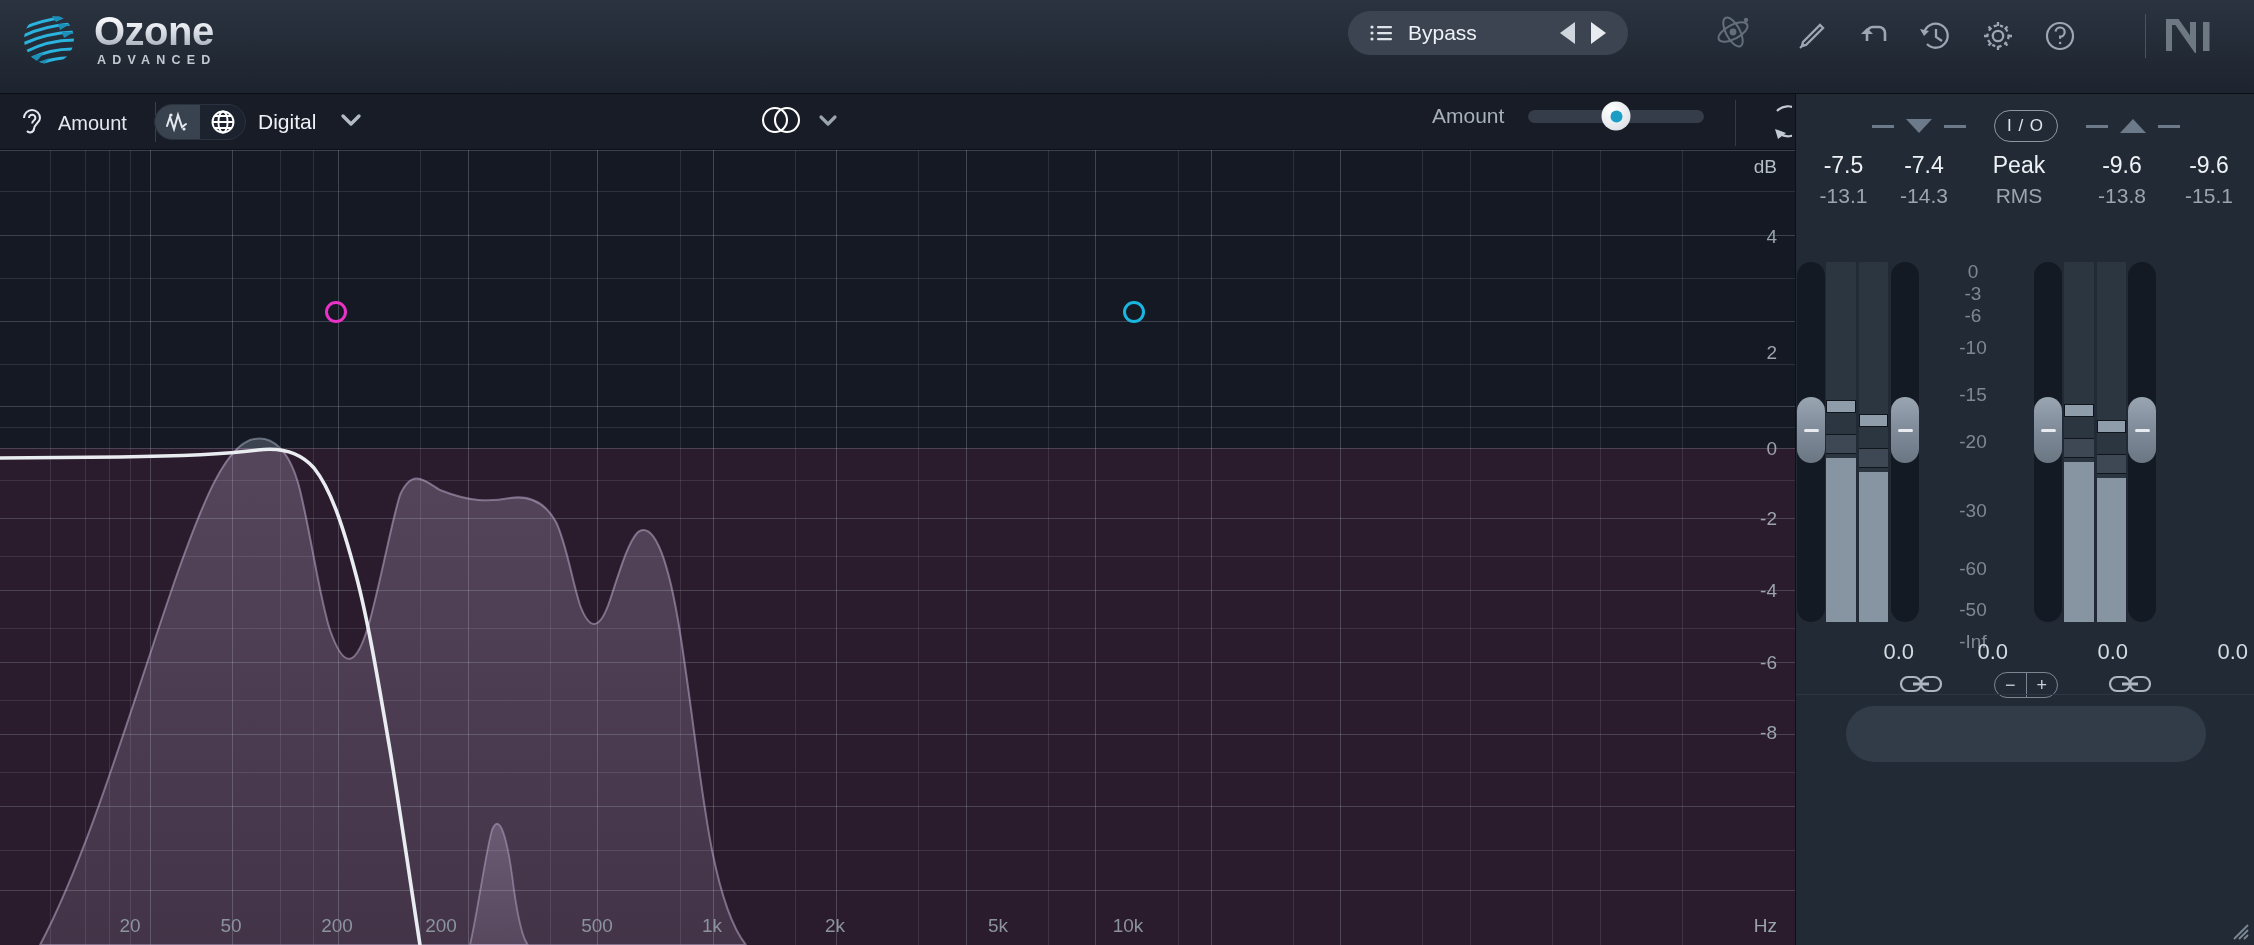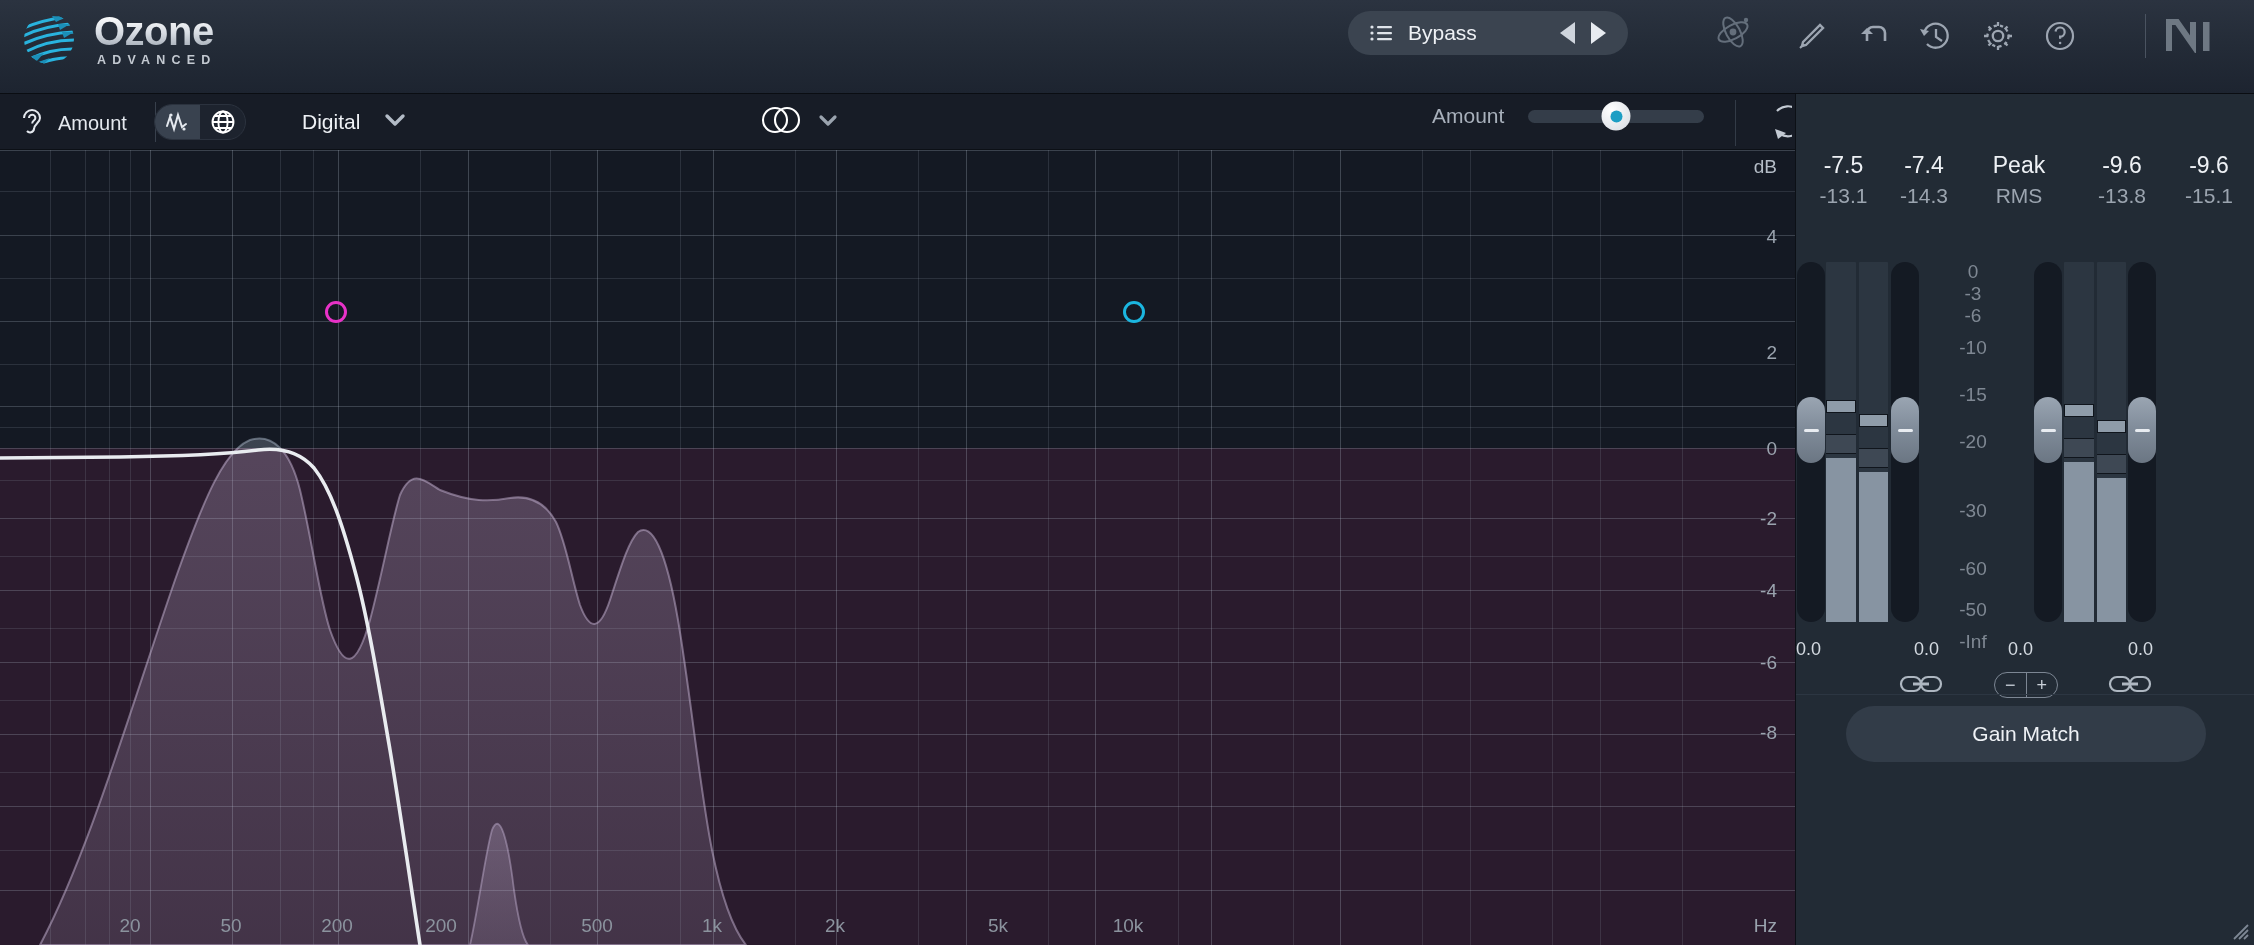--- a/index.html
+++ b/index.html
@@ -77,21 +77,21 @@
   }
   .vt-seg {
     flex: 1; display: flex; align-items: center; justify-content: center; cursor: pointer;
   }
   .vt-seg.active { background: #39424f; }
 
   .digital-sel {
     position: absolute; left: 258px; top: 104px; height: 36px;
     display: flex; align-items: center; gap: 24px; cursor: pointer;
   }
-  .digital-label { font-size: 21px; color: #eef1f5; margin-left: 44px; }
+  .digital-label { font-size: 21px; color: #eef1f5; }
 
   .stereo-sel {
     position: absolute; left: 760px; top: 104px; height: 36px;
     display: flex; align-items: center; gap: 16px; cursor: pointer;
   }
 
   .amount-group {
     position: absolute; left: 1432px; top: 104px;
     display: flex; align-items: center; gap: 24px;
   }
@@ -203,21 +203,21 @@
 
   .scale { position: absolute; top: 40px; width: 86px; height: 370px; }
   .scale-lab {
     position: absolute; width: 100%; text-align: center;
     font-size: 19px; color: #7f8893; transform: translateY(-50%);
   }
 
   .gain-row {
     position: absolute; left: 0; top: 545px; width: 459px; display: flex; align-items: center;
   }
-  .gain-row .cell { text-align: left; font-size: 18px; color: #d4dae1; }
+  .gain-row .cell { text-align: right; font-size: 22px; color: #d4dae1; }
 
   .link-row { position: absolute; left: 0; top: 578px; width: 459px; height: 34px; }
   .chain {
     position: absolute; width: 44px; height: 24px; cursor: pointer;
   }
   .pm-pill {
     position: absolute; left: 198px; width: 64px; height: 26px;
     border: 1.5px solid #7c8693; border-radius: 13px; display: flex; overflow: hidden;
   }
   .pm-half {
@@ -547,20 +547,33 @@
     <div class="xlab" style="left:597px">500</div>
     <div class="xlab" style="left:712px">1k</div>
     <div class="xlab" style="left:835px">2k</div>
     <div class="xlab" style="left:998px">5k</div>
     <div class="xlab" style="left:1128px">10k</div>
     <div class="hz-lab">Hz</div>
   </div>
 
   <div class="meters">
 
+    <div class="io-row">
+      <div class="io-side">
+        <span class="io-dash"></span>
+        <span class="io-tri-d"></span>
+        <span class="io-dash"></span>
+      </div>
+      <div class="io-pill">I / O</div>
+      <div class="io-side">
+        <span class="io-dash"></span>
+        <span class="io-tri-u"></span>
+        <span class="io-dash"></span>
+      </div>
+    </div>
 
     <div class="val-row peak-row">
       <div class="cell" style="width:95px">-7.5</div>
       <div class="cell" style="width:66px">-7.4</div>
       <div class="cell" style="width:124px">Peak</div>
       <div class="cell" style="width:82px">-9.6</div>
       <div class="cell" style="width:92px">-9.6</div>
     </div>
 
     <div class="val-row rms-row">
@@ -661,21 +674,20 @@
           <rect x="2" y="5" width="20" height="14" rx="7"></rect>
           <rect x="22" y="5" width="20" height="14" rx="7"></rect>
           <path d="M14 12 h16" stroke-width="3"></path>
         </svg>
       </div>
     </div>
 
     <div class="meter-panel-sep"></div>
 
     <div class="bottom-btns">
-      <div class="bb">Gain Match</div>
     </div>
 
     <div class="resize-handle">
       <svg width="22" height="22" viewBox="0 0 22 22" stroke="#7d8794" stroke-width="1.8">
         <path d="M20 6 L6 20 M20 11 L11 20 M20 16 L16 20"></path>
       </svg>
     </div>
   </div>
 
 </div>

